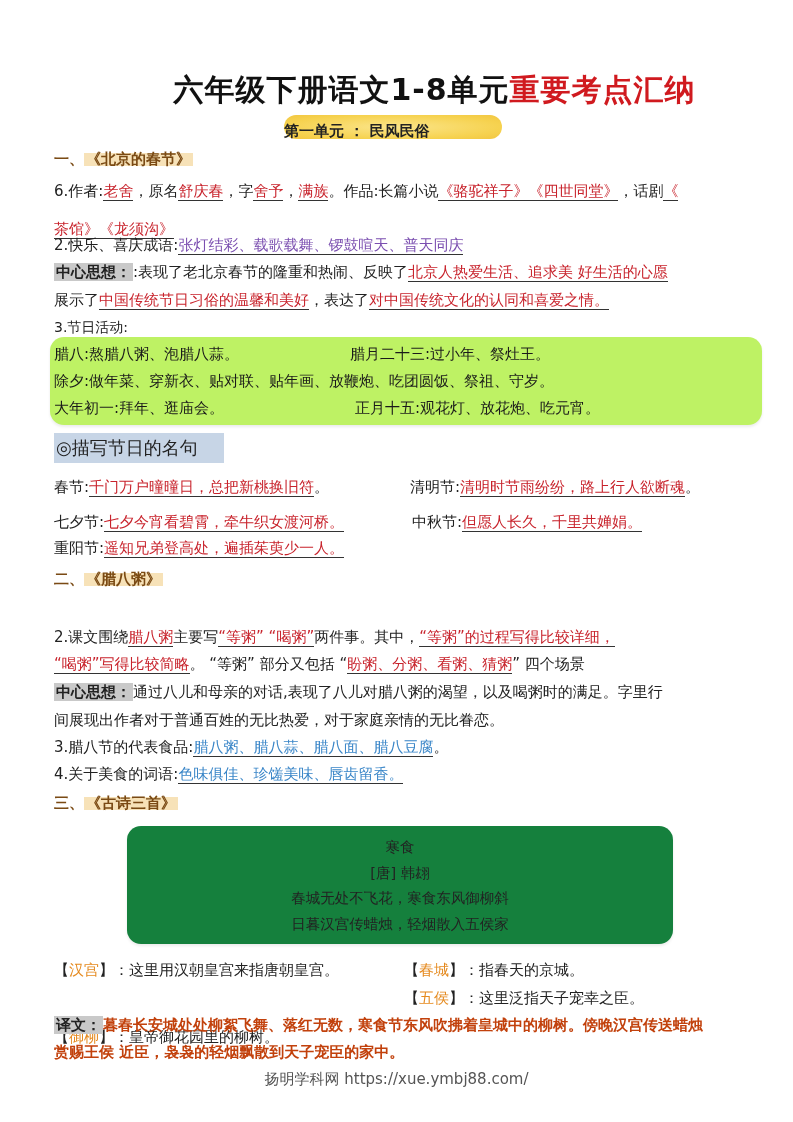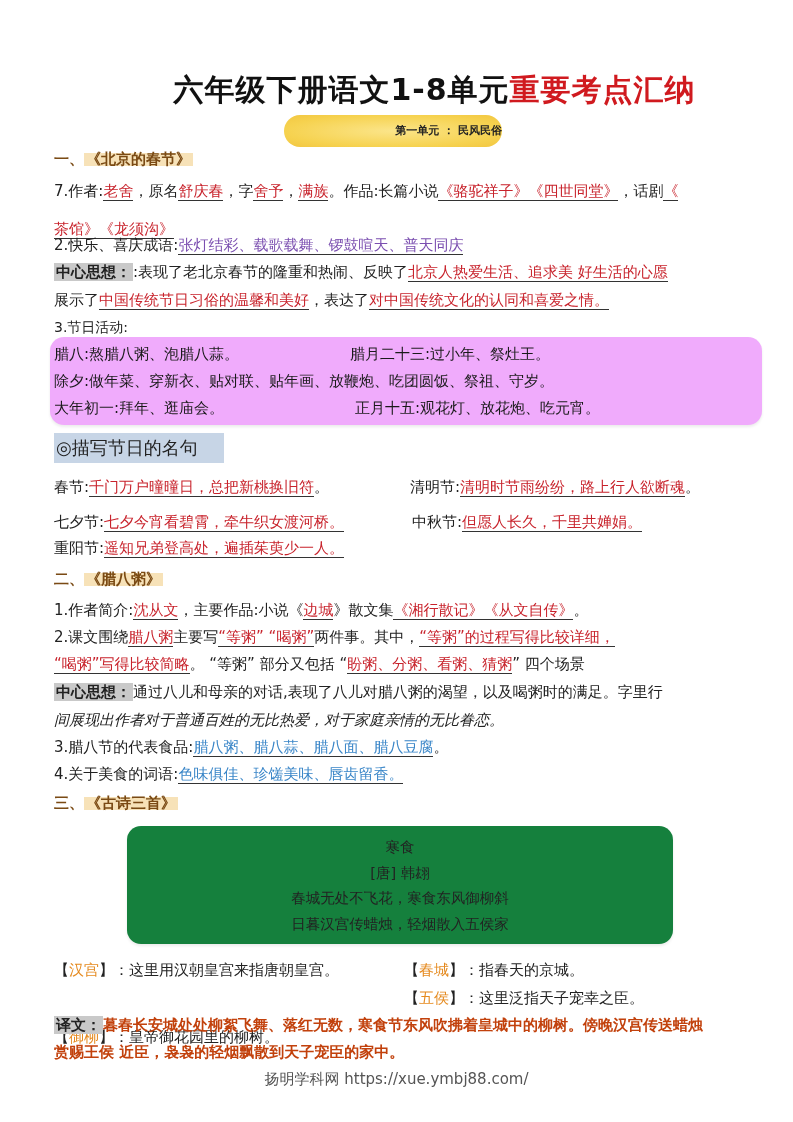--- a/index.html
+++ b/index.html
@@ -8,43 +8,43 @@
     font-family: "DejaVu Sans", "Liberation Sans", sans-serif;
     color: #1a1a1a;
   }
   .page { position: absolute; left: 0; top: 0; width: 793px; height: 1122px; }
   .title {
     position: absolute; top: 70px; left: 0; width: 793px; text-align: center;
     font-size: 30px; font-weight: bold; letter-spacing: 1px; color: #111; padding-left: 38px;
   }
   .title .red { color: #d01a1f; }
   .unit-pill {
-    position: absolute; top: 115px; left: 284px; width: 218px; height: 32px;
+    position: absolute; top: 115px; left: 284px; width: 218px; height: 24px;
     border-radius: 16px;
     background: radial-gradient(ellipse at center, #fbe58a 0%, #f6d24f 70%, #f2c640 100%);
-    text-align: right; line-height: 32px; font-size: 11px; font-weight: bold; color: #222;
+    text-align: left; line-height: 32px; font-size: 15px; font-weight: bold; color: #222;
   }
   .sec-head {
     position: absolute; left: 54px; font-size: 15px; font-weight: bold; color: #7a4a14;
   }
   .sec-head .mark { color: #7a4a14; }
   .sec-head .hl { background: linear-gradient(180deg, rgba(255,255,255,0) 15%, #f7e2b8 15%, #f7e2b8 90%, rgba(255,255,255,0) 90%); padding: 0 2px; }
   .line {
     position: absolute; left: 54px; font-size: 15px; line-height: 22px; white-space: nowrap; color: #222;
   }
   .red { color: #c8232c; }
   .pur { color: #c2410c; font-weight: bold; }
   .ora { color: #e58a1f; }
   .ul-red { color: #c8232c; border-bottom: 1.5px solid #333; }
   .ul-pur { color: #7b4fb0; border-bottom: 1.5px solid #333; }
   .ul-blu { color: #3a86c8; border-bottom: 1.5px solid #333; }
   .label-hl { background: #c9c9c9; font-weight: bold; padding: 0 2px; }
   .green-box {
     position: absolute; left: 50px; top: 337px; width: 712px; height: 88px;
-    background: #f0abfc; border-radius: 14px;
+    background: #bef264; border-radius: 14px;
     box-shadow: 0 2px 3px rgba(0,0,0,0.08);
   }
   .green-box .row { position: absolute; font-size: 15px; white-space: nowrap; }
   .quote-head {
     position: absolute; left: 54px; top: 433px; height: 30px; line-height: 30px;
     padding: 0 26px 0 2px; background: #c7d5e6; font-size: 18px; color: #222;
   }
   .poem-box {
     position: absolute; left: 127px; top: 826px; width: 546px; height: 118px;
     background: #15803d; border-radius: 14px; text-align: center;
@@ -60,21 +60,21 @@
 <body>
 
 <div class="page">
 
   <div class="title"><span>六年级下册语文1-8单元</span><span class="red">重要考点汇纳</span></div>
 
   <div class="unit-pill">第一单元 ： 民风民俗</div>
 
   <div class="sec-head" style="top:150px;"><span class="mark">一、</span><span class="hl">《北京的春节》</span></div>
 
-  <div class="line" style="top:180px;"><span>7.作者:</span><span class="ul-red">老舍</span><span>，原名</span><span class="ul-red">舒庆春</span><span>，字</span><span class="ul-red">舍予</span><span>，</span><span class="ul-red">满族</span><span>。作品:长篇小说</span><span class="ul-red">《骆驼祥子》《四世同堂》</span><span>，话剧</span><span class="ul-red">《</span></div>
+  <div class="line" style="top:180px;"><span>6.作者:</span><span class="ul-red">老舍</span><span>，原名</span><span class="ul-red">舒庆春</span><span>，字</span><span class="ul-red">舍予</span><span>，</span><span class="ul-red">满族</span><span>。作品:长篇小说</span><span class="ul-red">《骆驼祥子》《四世同堂》</span><span>，话剧</span><span class="ul-red">《</span></div>
   <div class="line" style="top:218px;"><span class="ul-red">茶馆》《龙须沟》</span></div>
 
   <div class="line" style="top:234px;"><span>2.快乐、喜庆成语:</span><span class="ul-pur">张灯结彩、载歌载舞、锣鼓喧天、普天同庆</span></div>
 
   <div class="line" style="top:289px;"><span>展示了</span><span class="ul-red">中国传统节日习俗的温馨和美好</span><span>，表达了</span><span class="ul-red">对中国传统文化的认同和喜爱之情。</span></div>
   <div class="line" style="top:261px;"><span class="label-hl">中心思想：</span><span>:表现了老北京春节的隆重和热闹、反映了</span><span class="ul-red">北京人热爱生活、追求美 好生活的心愿</span></div>
 
   <div class="line" style="top:316px; font-size:14px;">3.节日活动:</div>
 
   <div class="green-box">
@@ -88,27 +88,26 @@
   <div class="quote-head">◎描写节日的名句</div>
 
   <div class="line" style="top:476px;"><span>春节:</span><span class="ul-red">千门万户曈曈日，总把新桃换旧符</span><span>。</span></div>
   <div class="line" style="top:476px; left:410px;"><span>清明节:</span><span class="ul-red">清明时节雨纷纷，路上行人欲断魂</span><span>。</span></div>
   <div class="line" style="top:511px;"><span>七夕节:</span><span class="ul-red">七夕今宵看碧霄，牵牛织女渡河桥。</span></div>
   <div class="line" style="top:511px; left:412px;"><span>中秋节:</span><span class="ul-red">但愿人长久，千里共婵娟。</span></div>
   <div class="line" style="top:537px;"><span>重阳节:</span><span class="ul-red">遥知兄弟登高处，遍插茱萸少一人。</span></div>
 
   <div class="sec-head" style="top:570px;"><span class="mark">二、</span><span class="hl">《腊八粥》</span></div>
 
-  <div class="line" style="top:599px;"><span>1.作者简介:</span><span class="ul-red">沈从文</span><span>，主要作品:小说《</span><span class="ul-red">边城</span><span>》散文集</span><span class="ul-red">《湘行散记》《从文自传》</span><span>。</span></div>
 
   <div class="line" style="top:626px;"><span>2.课文围绕</span><span class="ul-red">腊八粥</span><span>主要写</span><span class="ul-red">“等粥” “喝粥”</span><span>两件事。其中，</span><span class="ul-red">“等粥”的过程写得比较详细，</span></div>
   <div class="line" style="top:653px;"><span class="ul-red">“喝粥”写得比较简略</span><span>。 “等粥” 部分又包括 “</span><span class="ul-red">盼粥、分粥、看粥、猜粥</span><span>” 四个场景</span></div>
 
   <div class="line" style="top:681px;"><span class="label-hl">中心思想：</span><span>通过八儿和母亲的对话,表现了八儿对腊八粥的渴望，以及喝粥时的满足。字里行</span></div>
-  <div class="line" style="top:709px;font-style:italic;">间展现出作者对于普通百姓的无比热爱，对于家庭亲情的无比眷恋。</div>
+  <div class="line" style="top:709px;">间展现出作者对于普通百姓的无比热爱，对于家庭亲情的无比眷恋。</div>
 
   <div class="line" style="top:736px;"><span>3.腊八节的代表食品:</span><span class="ul-blu">腊八粥、腊八蒜、腊八面、腊八豆腐</span><span>。</span></div>
   <div class="line" style="top:763px;"><span>4.关于美食的词语:</span><span class="ul-blu">色味俱佳、珍馐美味、唇齿留香。</span></div>
 
   <div class="sec-head" style="top:794px;"><span class="mark">三、</span><span class="hl">《古诗三首》</span></div>
 
   <div class="poem-box">
     <div class="p" style="top:12px;">寒食</div>
     <div class="p" style="top:38px;">[唐] 韩翃</div>
     <div class="p" style="top:63px;">春城无处不飞花，寒食东风御柳斜</div>

